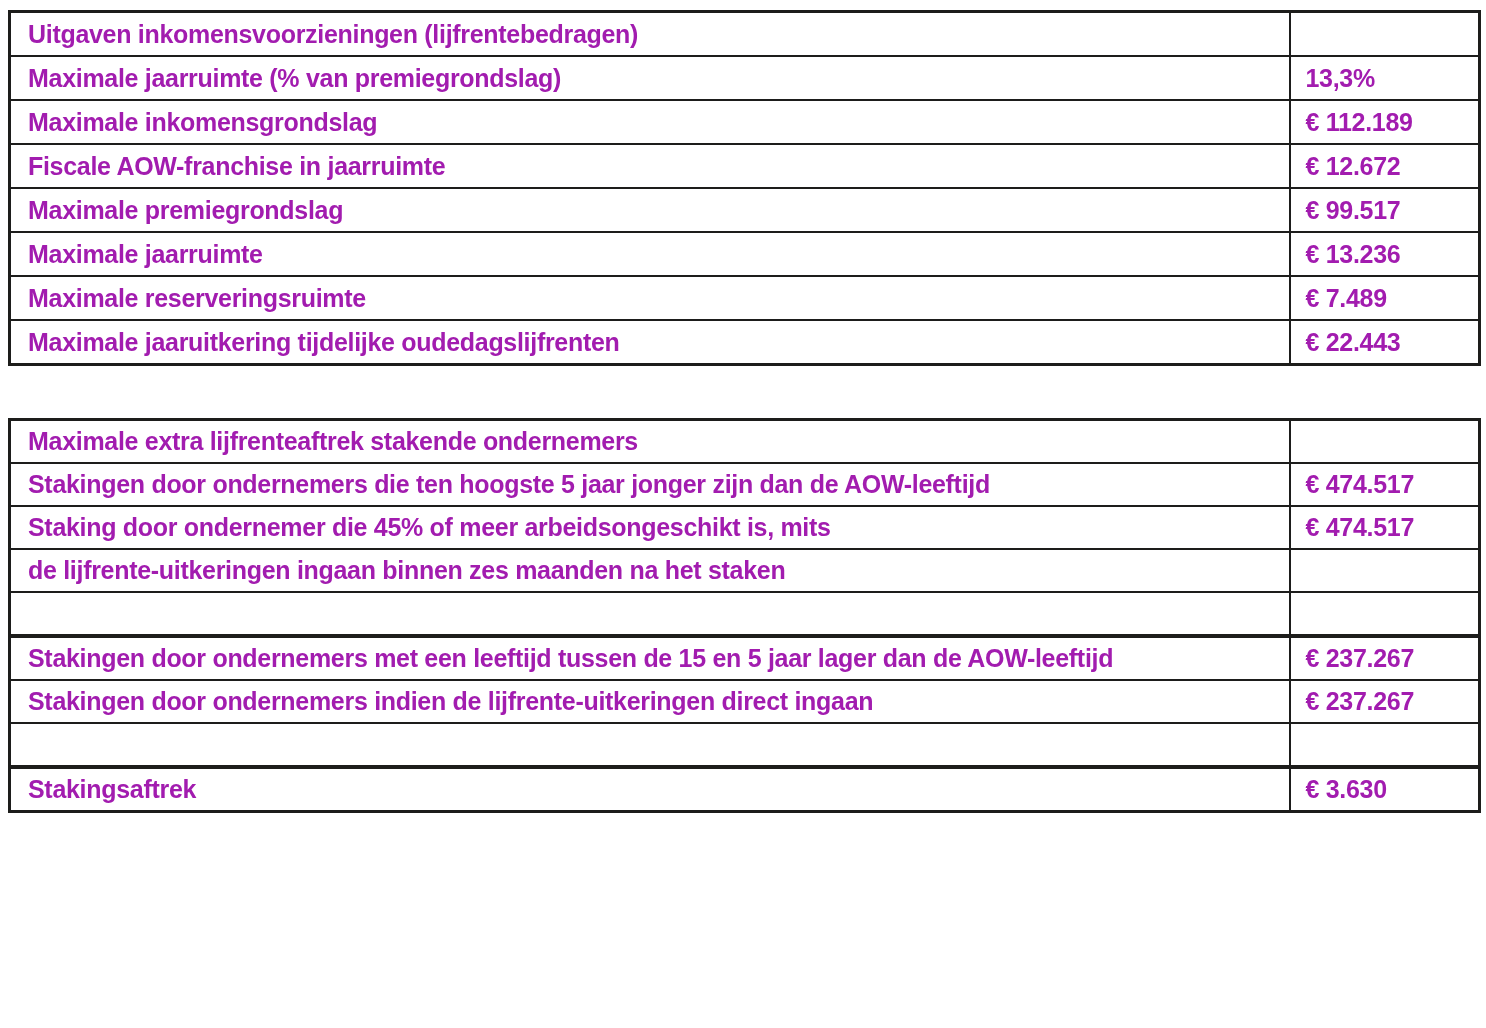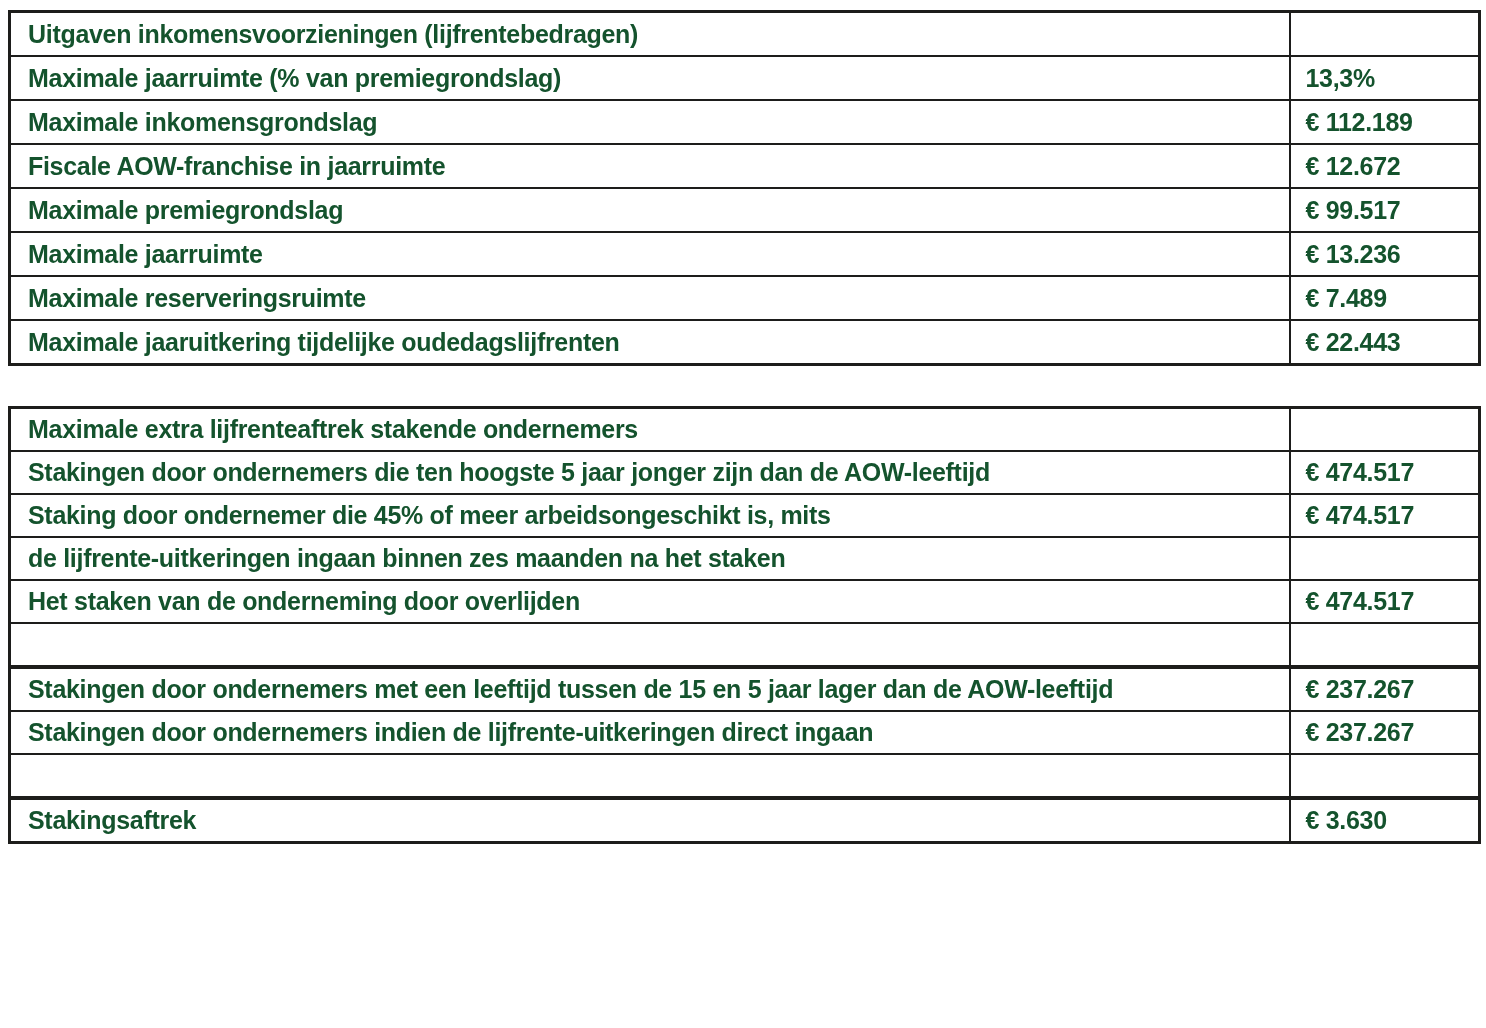--- a/index.html
+++ b/index.html
@@ -23,33 +23,33 @@
   }
   table.data-table col.label-col { width: 1280px; }
   table.data-table col.value-col { width: 190px; }
   table.data-table td {
     border: 2px solid #1d1d1b;
     height: 42px;
     vertical-align: middle;
     font-weight: bold;
     font-size: 25px;
     letter-spacing: -0.3px;
-    color: #14532d;
+    color: #a21caf;
     padding: 0 6px 0 17px;
     white-space: nowrap;
     overflow: hidden;
   }
   table.data-table td.value-cell {
     padding-left: 15px;
   }
   table.data-table tr.sep td {
     border-bottom-width: 4px;
     height: 38px;
   }
-  #table2-wrap { margin-top: 40px; }
+  #table2-wrap { margin-top: 52px; }
   #table2 td { height: 41px; }
 </style>
 </head>
 <body>
 
 <div class="page">
 
   <div id="table1-wrap">
     <table class="data-table" id="table1">
       <colgroup>
@@ -109,24 +109,20 @@
             <td class="value-cell">€ 474.517</td>
           </tr>
           <tr>
             <td class="label-cell">Staking door ondernemer die 45% of meer arbeidsongeschikt is, mits</td>
             <td class="value-cell">€ 474.517</td>
           </tr>
           <tr>
             <td class="label-cell">de lijfrente-uitkeringen ingaan binnen zes maanden na het staken</td>
             <td class="value-cell"></td>
           </tr>
-          <tr>
-            <td class="label-cell">Het staken van de onderneming door overlijden</td>
-            <td class="value-cell">€ 474.517</td>
-          </tr>
           <tr class="sep">
             <td class="label-cell"></td>
             <td class="value-cell"></td>
           </tr>
           <tr>
             <td class="label-cell">Stakingen door ondernemers met een leeftijd tussen de 15 en 5 jaar lager dan de AOW-leeftijd</td>
             <td class="value-cell">€ 237.267</td>
           </tr>
           <tr>
             <td class="label-cell">Stakingen door ondernemers indien de lijfrente-uitkeringen direct ingaan</td>

